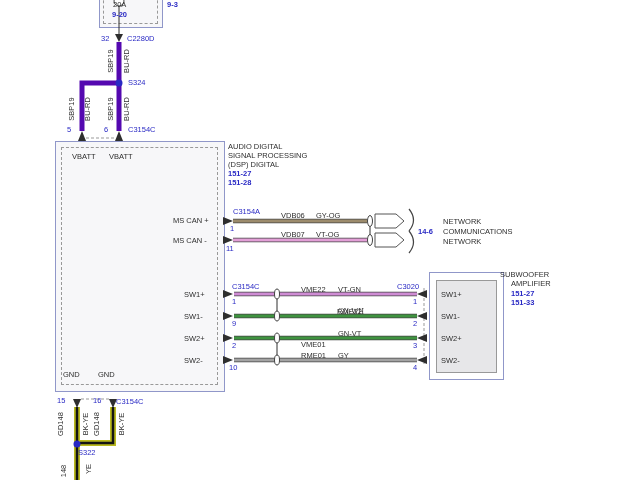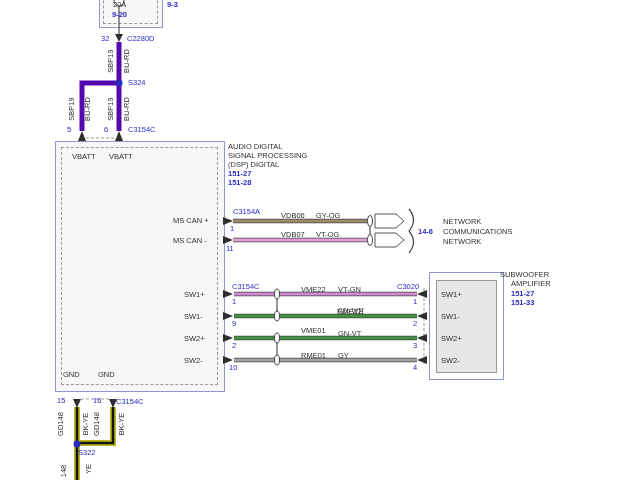--- a/index.html
+++ b/index.html
@@ -166,21 +166,21 @@
 
   <div class="t b" style="left:232px;top:297px;">1</div>
   <div class="t b" style="left:232px;top:319px;">9</div>
   <div class="t b" style="left:232px;top:341px;">2</div>
   <div class="t b" style="left:229px;top:363px;">10</div>
 
   <div class="t" style="left:301px;top:285px;">VME22</div>
   <div class="t" style="left:338px;top:285px;">VT-GN</div>
   <div class="t" style="left:301px;top:307px;margin-left:36px;">RME22</div>
   <div class="t" style="left:338px;top:307px;font-family:Liberation Serif, serif;">GN-WH</div>
-  <div class="t" style="left:301px;top:326px;">VME01</div>
+  <div class="t" style="left:301px;top:340px;">VME01</div>
   <div class="t" style="left:338px;top:329px;">GN-VT</div>
   <div class="t" style="left:301px;top:351px;">RME01</div>
   <div class="t" style="left:338px;top:351px;">GY</div>
 
   <div class="t b" style="left:413px;top:297px;">1</div>
   <div class="t b" style="left:413px;top:319px;">2</div>
   <div class="t b" style="left:413px;top:341px;">3</div>
   <div class="t b" style="left:413px;top:363px;">4</div>
 
   <div class="t" style="left:441px;top:290px;">SW1+</div>

